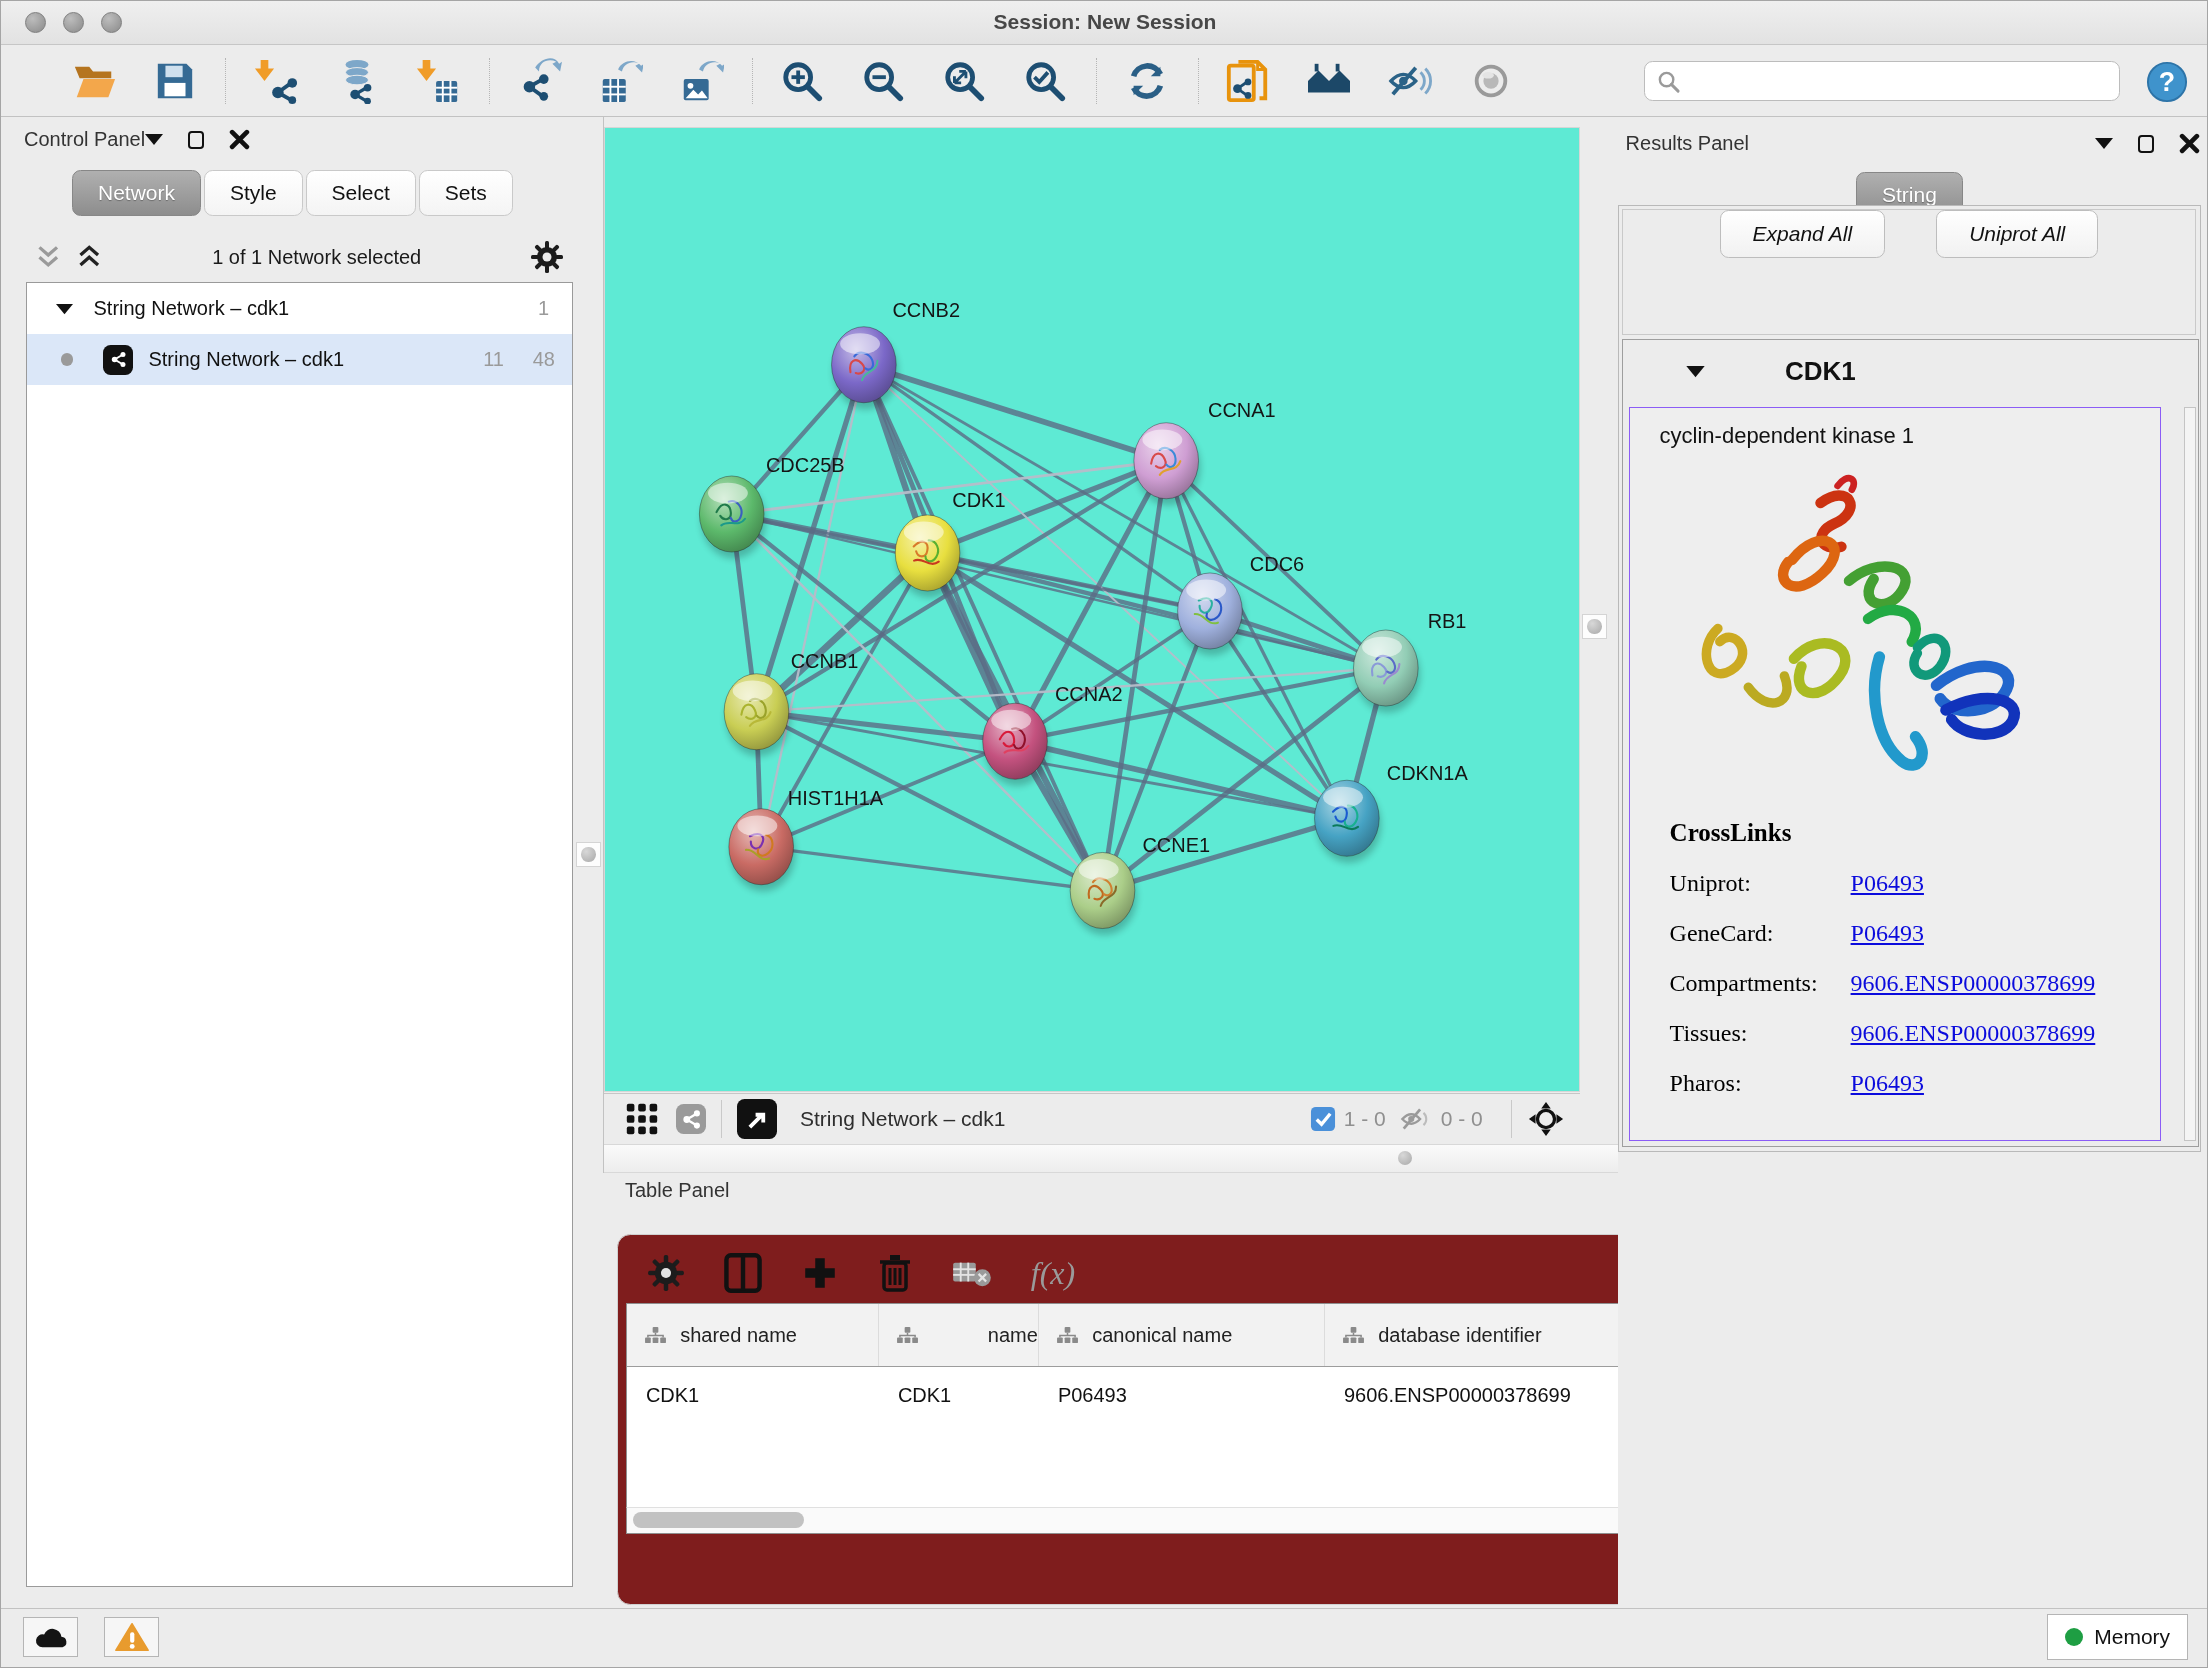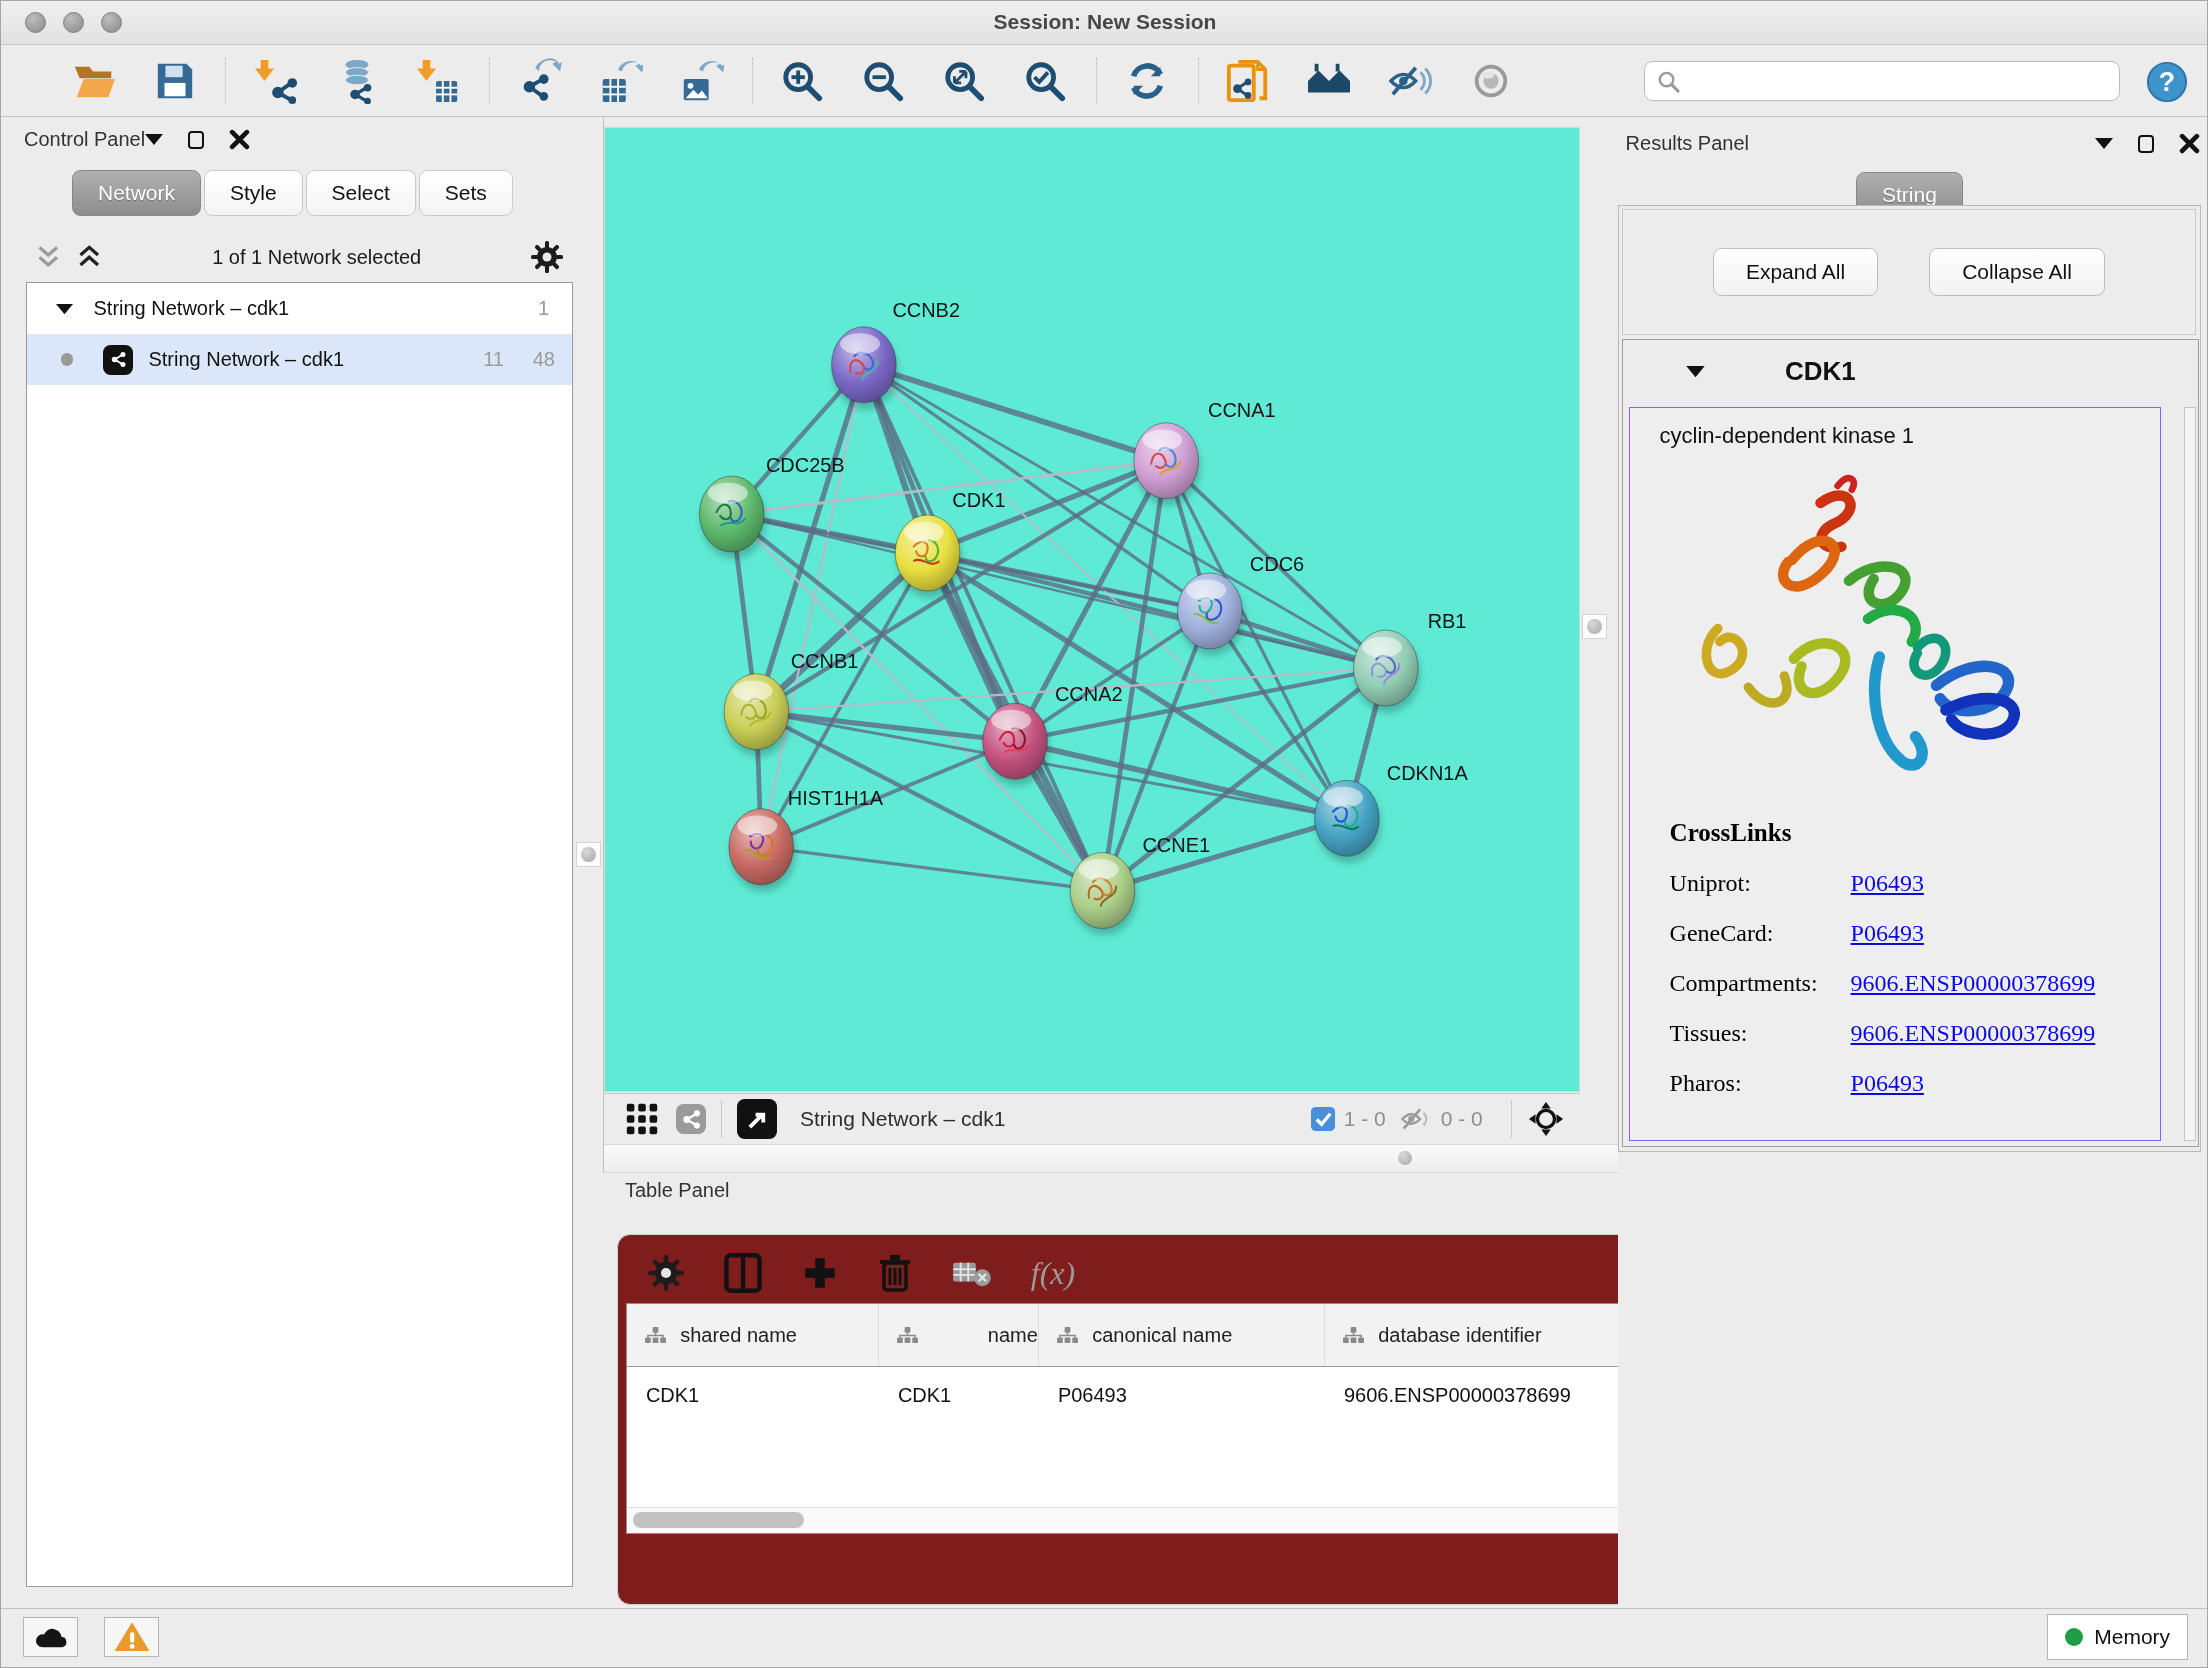--- a/index.html
+++ b/index.html
@@ -66,21 +66,21 @@
   .td { padding-left:19px; font-size:20px; color:#111; flex-shrink:0; overflow:hidden; white-space:nowrap; }
   #table-scroll { position:absolute; left:7.6px; top:calc(68px + 204px); width:1571px; height:27px; background:#fafafa; border:1.9px solid #8f8f8f; border-top:1px solid #e0e0e0; }
   #scroll-thumb { position:absolute; left:5.7px; top:3.8px; width:171px; height:16px; border-radius:8.6px; background:#c2c2c2; }
   #table-tabs { position:absolute; left:0; top:384px; width:1586px; display:flex; justify-content:center; gap:1.9px; }
 
   
   #results-panel { position:absolute; left:1617px; top:116px; width:592px; height:1491px; background:#ececec; }
   #rp-header { position:absolute; left:7.6px; top:15px; width:574px; display:flex; justify-content:space-between; align-items:center; }
   #rp-tab { position:absolute; left:238px; top:55px; }
   #rp-outer { position:absolute; left:0px; top:88px; width:583px; height:947px; border:1.9px solid #b9b9b9; background:#ececec; }
-  #rp-buttons-box { position:absolute; left:2.9px; top:2.9px; width:574px; height:126px; border:1px solid #c9c9c9; display:flex; align-items:center; justify-content:center; gap:51px; }
+  #rp-buttons-box { position:absolute; left:2.9px; top:2.9px; width:574px; height:126px; border:1px solid #c9c9c9; display:flex; align-items:flex-start; justify-content:center; gap:51px;font-style:italic; }
   .rp-btn { height:48px; padding:0 32px; background:linear-gradient(#ffffff,#f1f1f1); border:1px solid #bdbdbd; border-radius:8.6px; font-size:21px; color:#111; display:flex; align-items:center; }
   #rp-section { position:absolute; left:2.9px; top:133px; width:577px; height:808px; border:1.9px solid #9e9e9e; background:#ececec; }
   #rp-sec-header { display:flex; align-items:center; height:63px; }
   #rp-gene { font-size:26px; font-weight:bold; color:#111; margin-left:80px; }
   #rp-inner { position:absolute; left:5.7px; top:67px; width:532px; height:734px; border:1px solid #8b5cf6; background:#eeeeee; }
   #rp-desc { font-size:22px; color:#111; margin:15px 0 0 30px; }
   #protein-img { position:absolute; left:48px; top:57px; }
   #crosslinks { position:absolute; left:40px; top:411px; font-family:"Liberation Serif", serif; }
   #crosslinks-title { font-size:25px; font-weight:bold; color:#000; margin-bottom:11.4px; }
   .cl-row { display:flex; font-size:24px; height:50px; align-items:center; }
@@ -824,21 +824,21 @@
         <span class="float-box"></span>
         <svg width="21" height="21" viewBox="0 0 20 20">
             <path d="M3 3 L17 17 M17 3 L3 17" stroke="#111" stroke-width="4.5" stroke-linecap="round"></path>
           </svg>
       </span>
     </div>
     <div id="rp-tab" class="tab active">String</div>
     <div id="rp-outer">
       <div id="rp-buttons-box">
         <span class="rp-btn">Expand All</span>
-        <span class="rp-btn">Collapse All</span>
+        <span class="rp-btn">Uniprot All</span>
       </div>
       <div id="rp-section">
         <div id="rp-sec-header">
           <svg width="19" height="14.3" viewBox="0 0 18 14" style="margin-left:63px">
               <path d="M0 2 L18 2 L9 13 z" fill="#111"></path>
             </svg>
           <span id="rp-gene">CDK1</span>
         </div>
         <div id="rp-inner">
           <div id="rp-desc">cyclin-dependent kinase 1</div>

